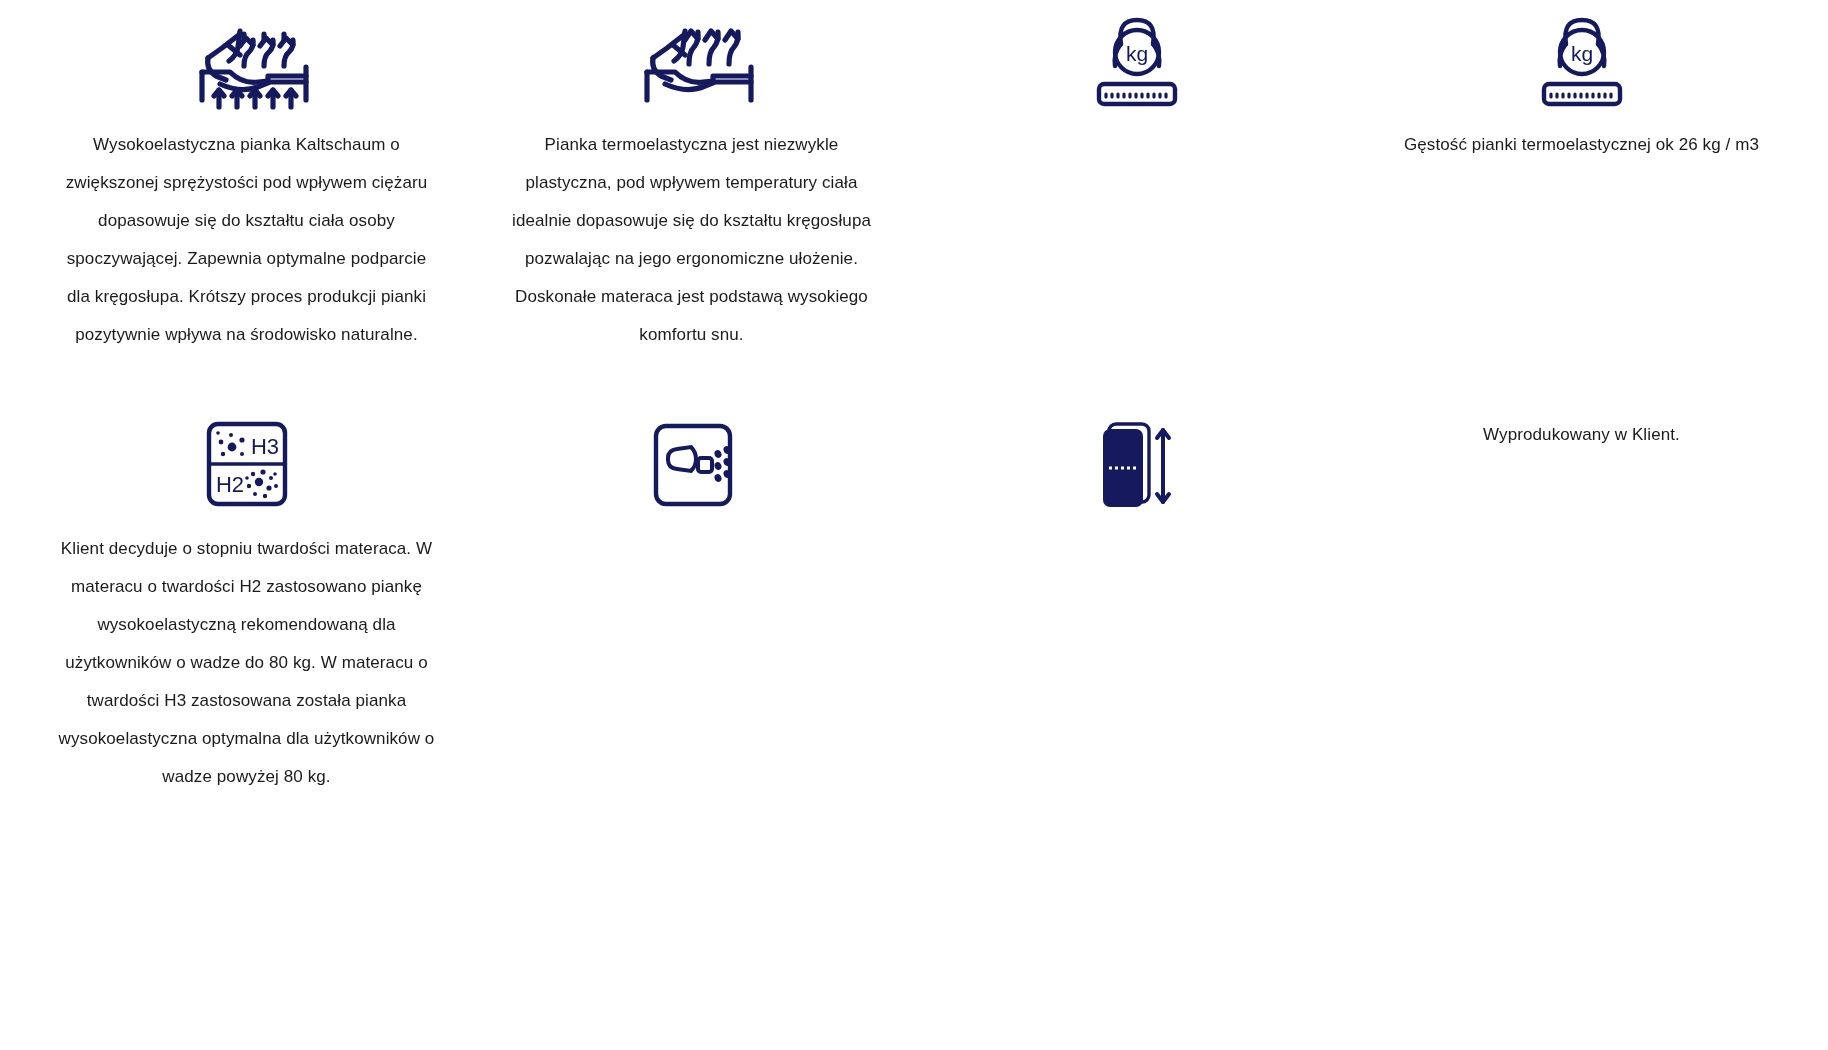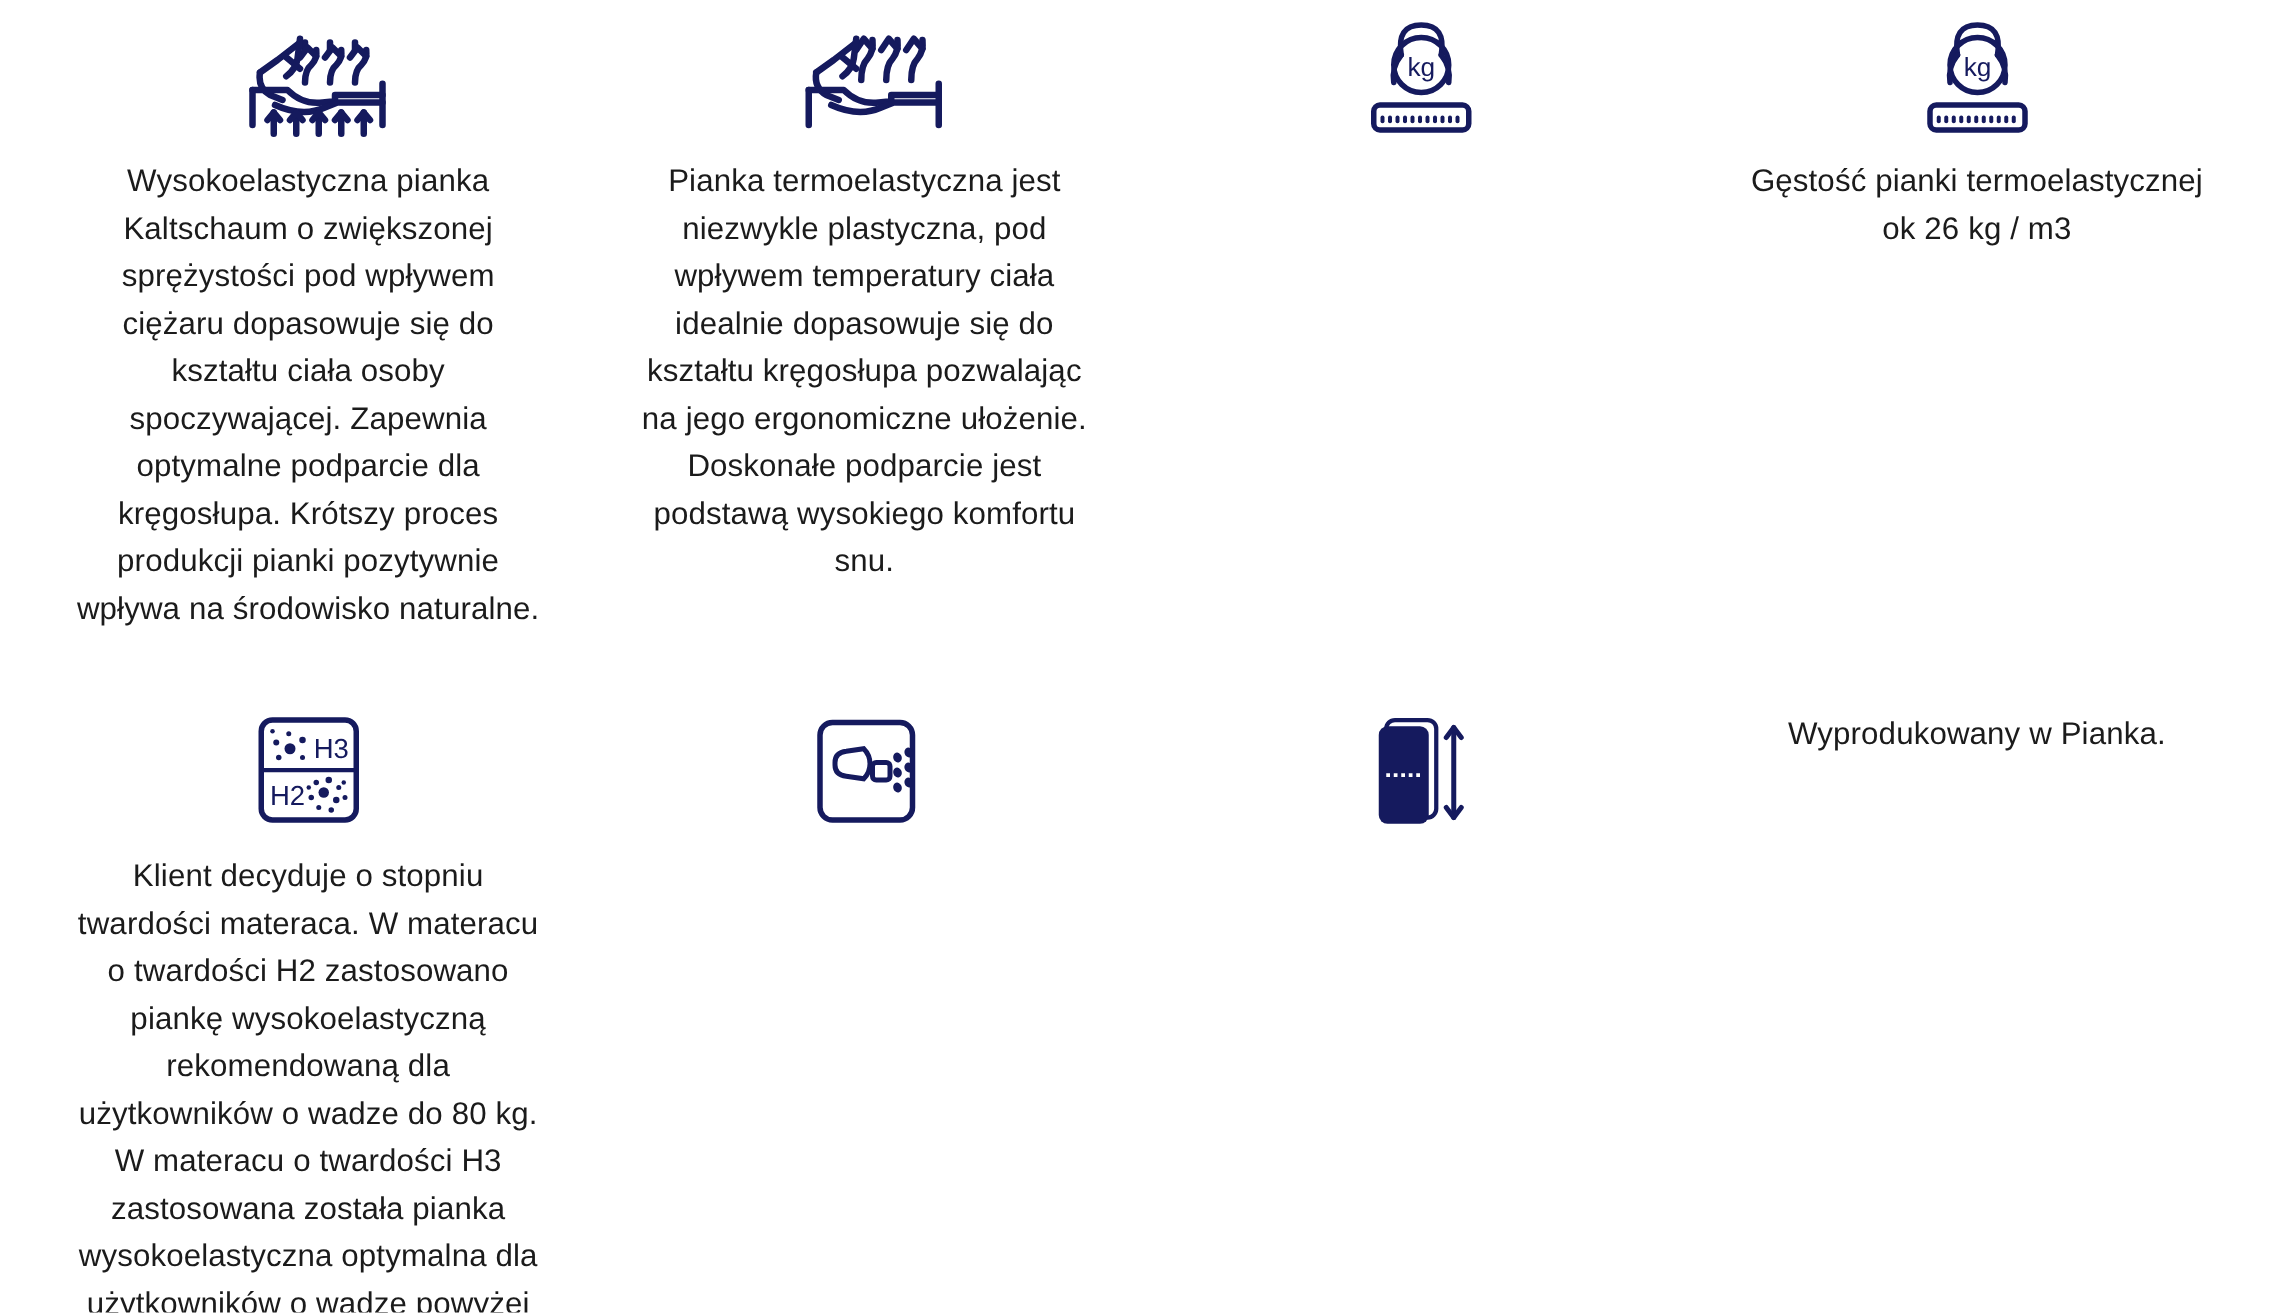--- a/index.html
+++ b/index.html
@@ -41,21 +41,21 @@
     align-items: center;
     justify-content: center;
     margin-bottom: 14px;
   }
 
   .feature-icon svg {
     display: block;
   }
 
   .feature-text {
-    font-size: 25px;
+    font-size: 17px;
     line-height: 38px;
     text-align: center;
     color: #1b1b1b;
     letter-spacing: 0.1px;
     max-width: 400px;
   }
 
   .row-2 .feature-icon {
     height: 98px;
     margin-bottom: 16px;
@@ -127,21 +127,21 @@
         <path d="M46 37 l12 10"></path>
         <path d="M26 50 q-2 12 8 18 l10 4"></path>
         <path d="M58 23 l-2 16 q-1 8 -9 14"></path>
 
         <path d="M20 64 l28 0 q12 12 28 10 l10 -1 l0 -5 l38 0"></path>
         <path d="M38 76 q22 10 40 2 l10 -4 l36 0"></path>
         <path d="M20 64 l0 28"></path>
         <path d="M124 59 l0 33"></path>
       </svg>
     </div>
-    <div class="feature-text">Pianka termoelastyczna jest niezwykle plastyczna, pod wpływem temperatury ciała idealnie dopasowuje się do kształtu kręgosłupa pozwalając na jego ergonomiczne ułożenie. Doskonałe podparcie jest podstawą wysokiego komfortu snu.</div>
+    <div class="feature-text">Pianka termoelastyczna jest niezwykle plastyczna, pod wpływem temperatury ciała idealnie dopasowuje się do kształtu kręgosłupa pozwalając na jego ergonomiczne ułożenie. Doskonałe materaca jest podstawą wysokiego komfortu snu.</div>
   </div>
 
   <div class="feature-cell row-1">
     <div class="feature-icon">
       <svg width="104" height="104" viewBox="0 0 104 104" fill="none" stroke="#151a5e" stroke-width="4.4" stroke-linecap="round" stroke-linejoin="round">
 
         <path d="M36 36 q-4 -24 16 -24 q20 0 16 24"></path>
 
         <circle cx="52" cy="44" r="22"></circle>
         <path d="M36 36 q-8 10 -6 22"></path>
@@ -270,16 +270,16 @@
         <g stroke="#151a5e" stroke-width="4" stroke-linecap="round" stroke-linejoin="round" fill="none">
           <path d="M76 14 l0 72"></path>
           <path d="M70 22 l6 -8 l6 8"></path>
           <path d="M70 78 l6 8 l6 -8"></path>
         </g>
       </svg>
     </div>
   </div>
 
   <div class="feature-cell row-2">
-    <div class="feature-text">Wyprodukowany w Pianka.</div>
+    <div class="feature-text">Wyprodukowany w Klient.</div>
   </div>
 
 </div>
 
 </body></html>

